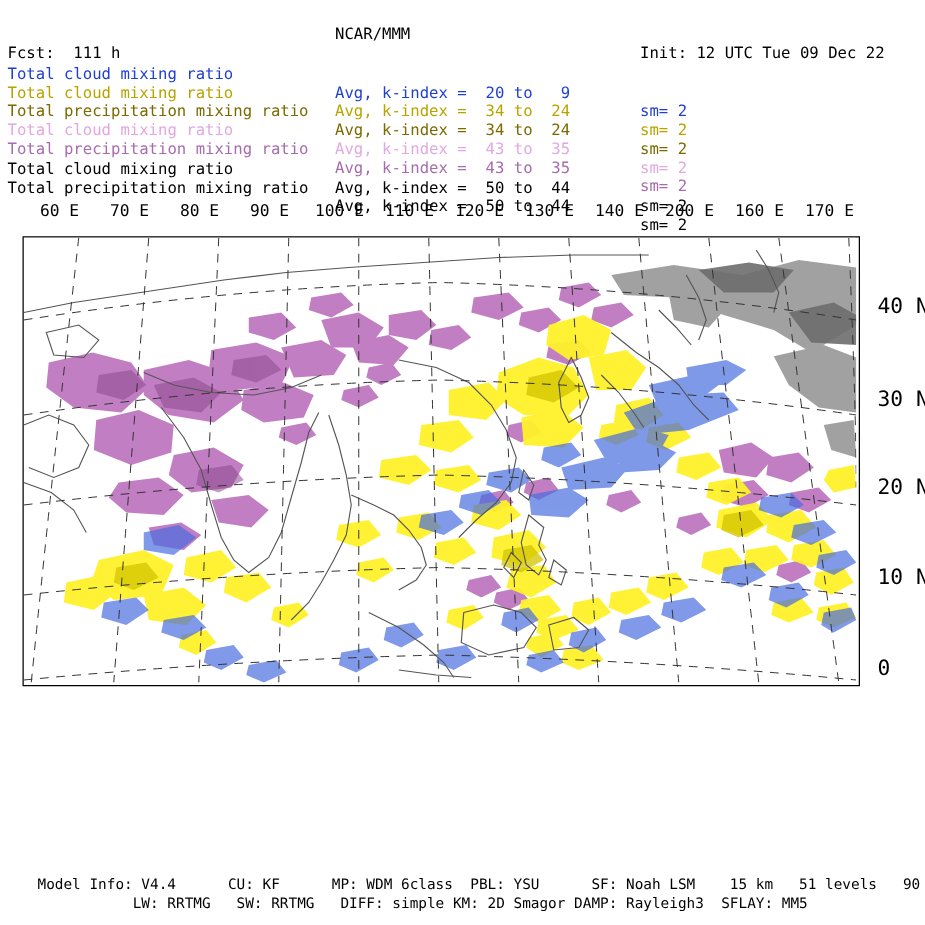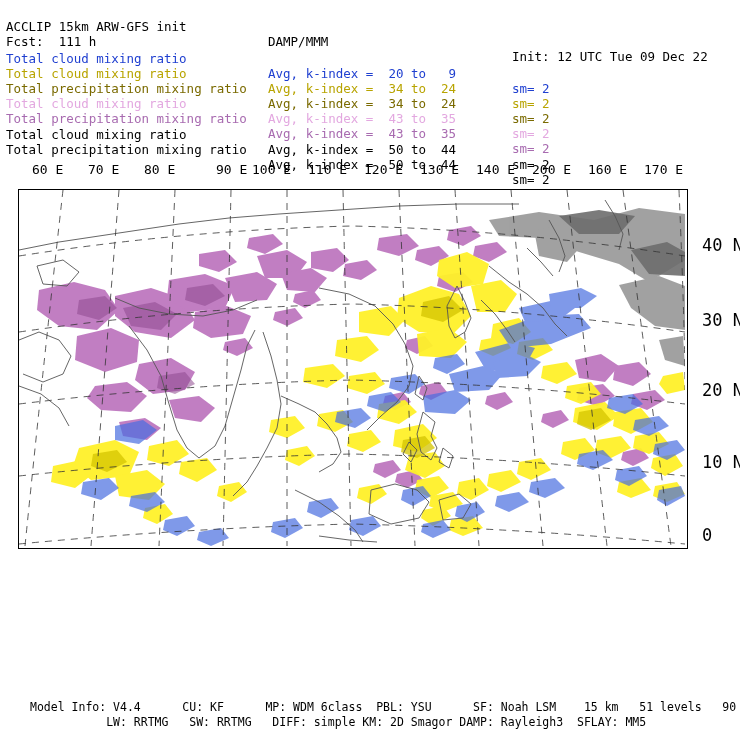--- a/index.html
+++ b/index.html
@@ -89,22 +89,21 @@
     line-height: 15px;
     white-space: pre;
   }
   #footer div { position: absolute; left: 30px; white-space: pre; }
 </style>
 </head>
 <body>
 
 <div id="header">
   <div class="hdr-row" style="top:4px;">
-    <span class="col-a">ACCLIP 15km ARW-GFS init</span>
-    <span class="col-b">DAMP/MMM</span>
+    <span class="col-b">NCAR/MMM</span>
     <span class="col-c">Init: 12 UTC Tue 09 Dec 22</span>
   </div>
   <div class="hdr-row" style="top:19px;">
     <span class="col-a">Fcst:  111 h</span>
   </div>
   <div class="hdr-row" style="top:36px; color:#1f3fd0;">
     <span class="col-a">Total cloud mixing ratio</span>
     <span class="col-b">Avg, k-index =  20 to   9</span>
     <span class="col-c">sm= 2</span>
   </div>
@@ -139,21 +138,21 @@
     <span class="col-c">sm= 2</span>
   </div>
 </div>
 
 <div id="mapwrap">
 
   <div id="lonlabels">
     <span style="left:32px;">60 E</span>
     <span style="left:88px;">70 E</span>
     <span style="left:144px;">80 E</span>
-    <span style="left:216px;text-align:center;">90 E</span>
+    <span style="left:200px;text-align:center;">90 E</span>
     <span style="left:252px;">100 E</span>
     <span style="left:308px;">110 E</span>
     <span style="left:364px;">120 E</span>
     <span style="left:420px;">130 E</span>
     <span style="left:476px;">140 E</span>
     <span style="left:532px;">200 E</span>
     <span style="left:588px;">160 E</span>
     <span style="left:644px;">170 E</span>
   </div>
 

